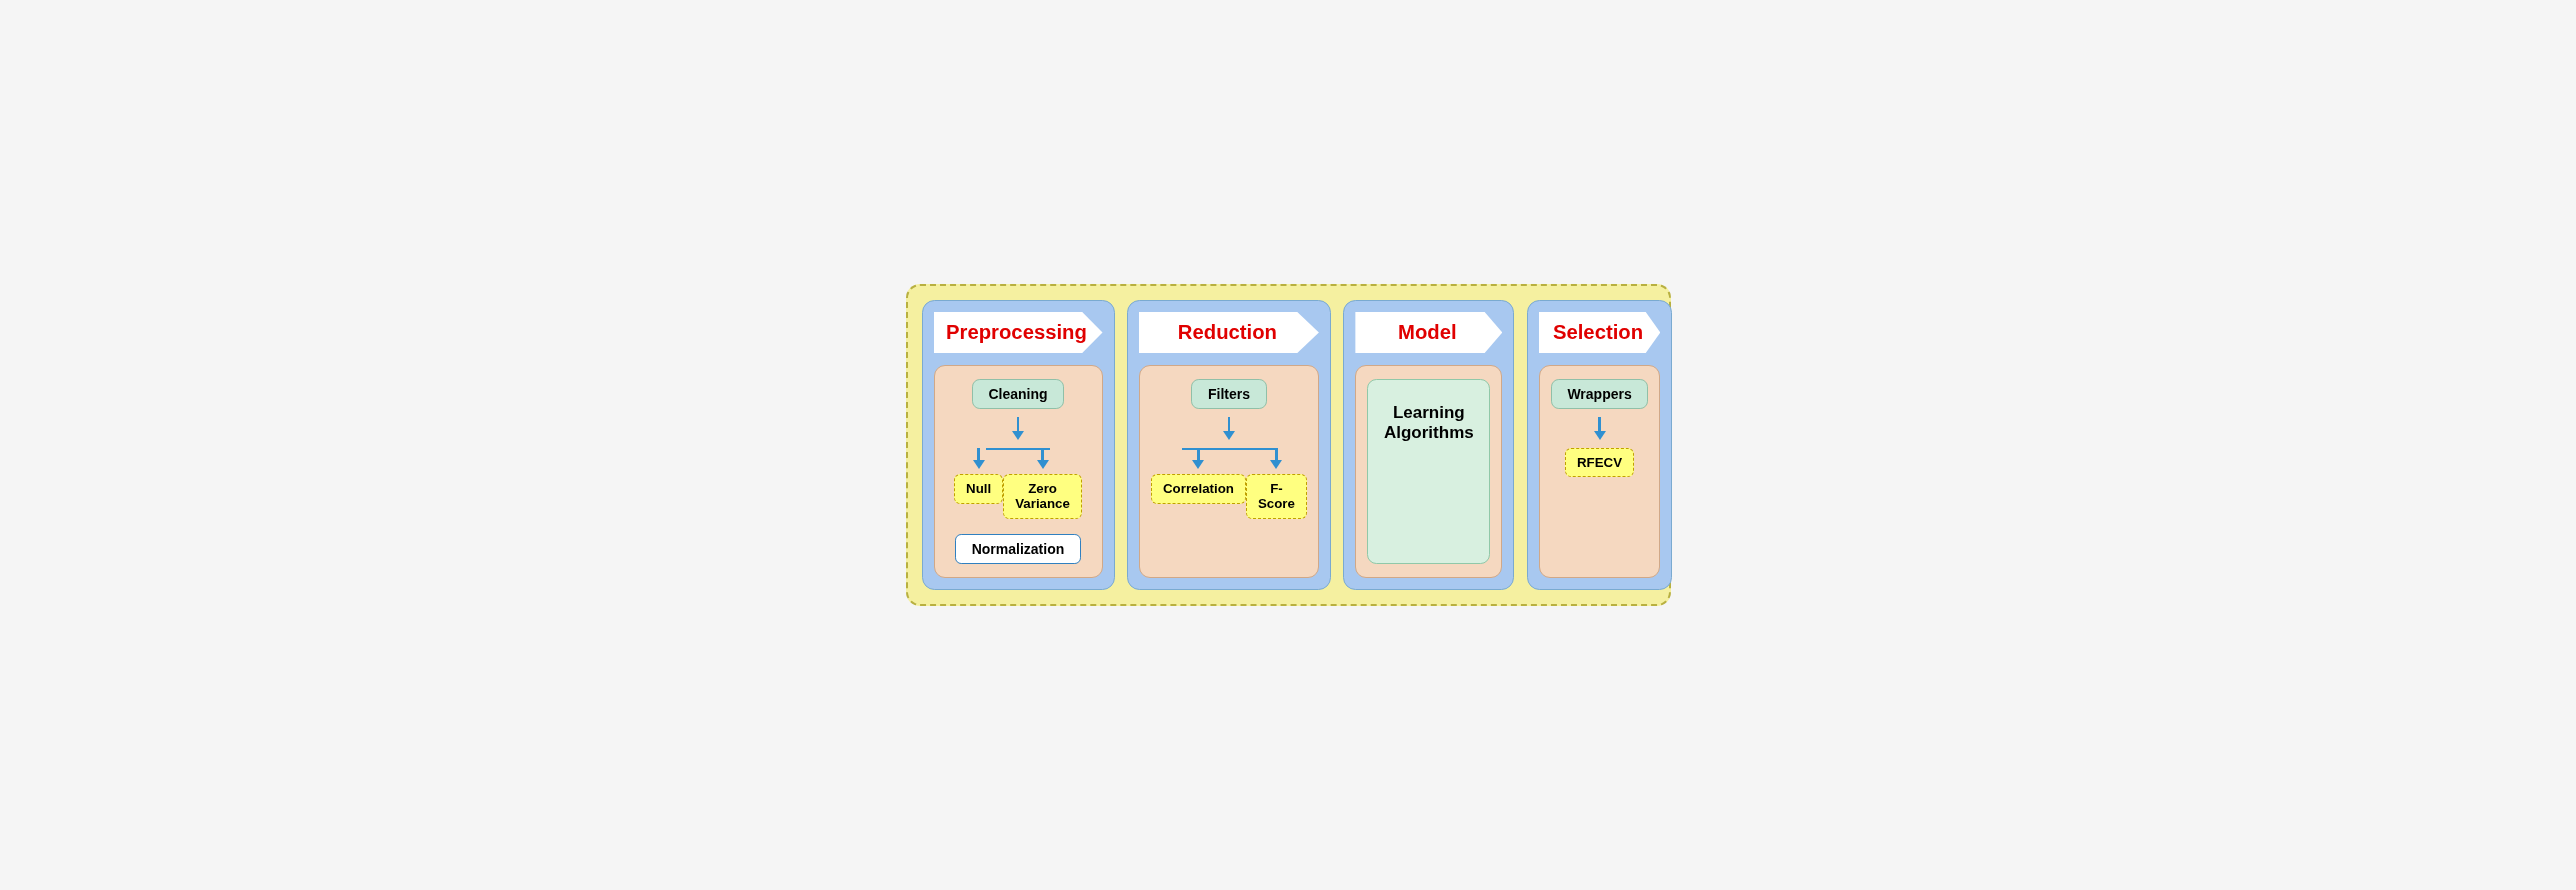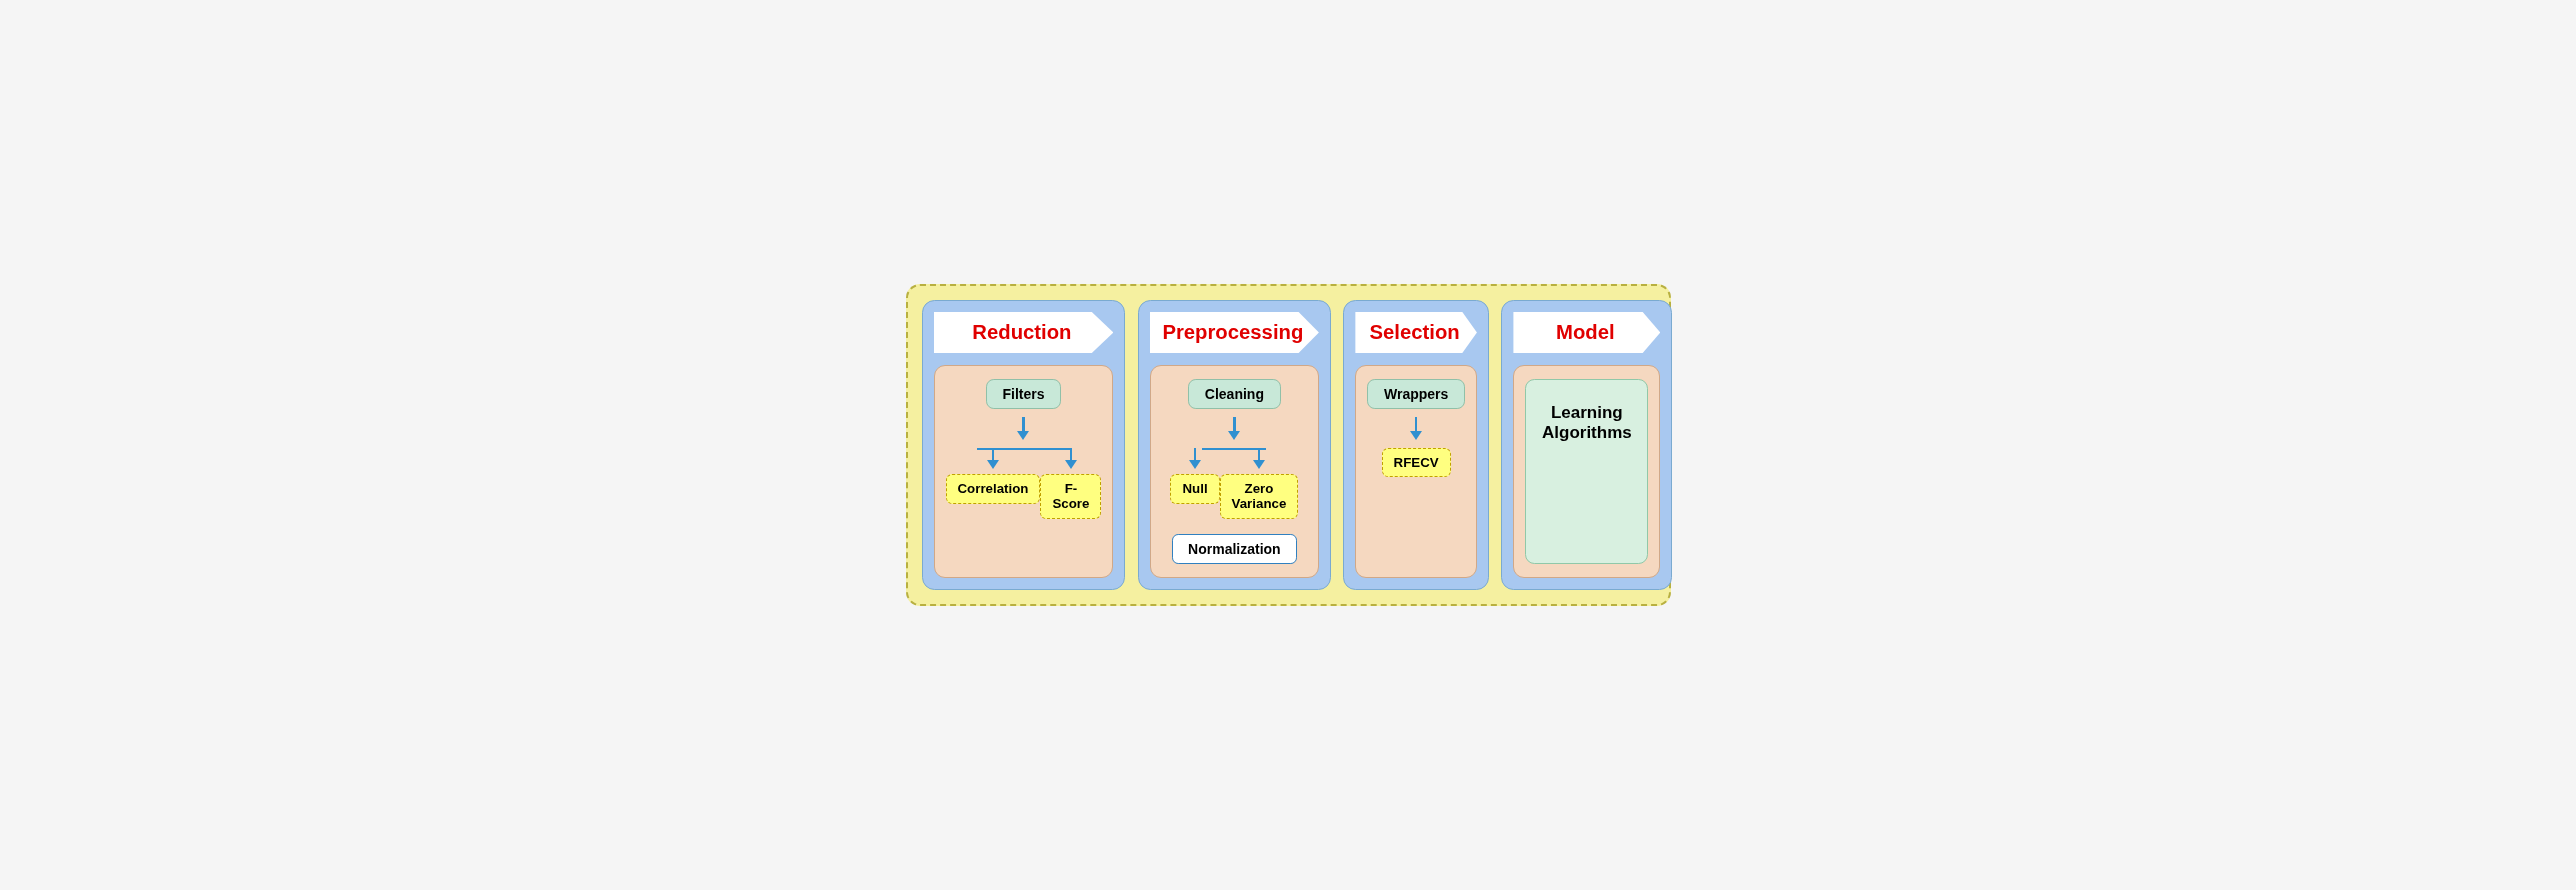--- a/index.html
+++ b/index.html
@@ -184,20 +184,58 @@
       border-left: 6.2px solid transparent;
       border-right: 6.2px solid transparent;
       border-top: 9.4px solid #3090d0;
       margin-bottom: 4.7px;
     }
   </style>
 </head>
 <body>
 
 <div class="outer-container">
+
+  <div class="column">
+    <div class="column-header">
+      <div class="chevron-shape">
+        <span class="header-title">Preprocessing</span>
+      </div>
+    </div>
+    <div class="inner-card">
+
+      <div class="mint-box">Cleaning</div>
+
+      <div class="arrow-down"></div>
+
+      <div class="two-branch-layout">
+
+        <div style="display:flex; flex-direction:row; align-items:flex-start; justify-content:center; width:100%; position:relative;">
+
+          <div style="position:absolute; top:0; left:28%; width:44%; height:2.3px; background:#3090d0;"></div>
+
+          <div class="branch-item" style="margin-left:10%;">
+            <div class="branch-down"></div>
+            <div class="branch-arrowhead"></div>
+            <div class="yellow-box">Null</div>
+          </div>
+
+          <div class="branch-item" style="margin-left:auto; margin-right:10%;">
+            <div class="branch-down"></div>
+            <div class="branch-arrowhead"></div>
+            <div class="yellow-box">Zero<br>Variance</div>
+          </div>
+        </div>
+      </div>
+
+      <div class="spacer"></div>
+
+      <div class="blue-box">Normalization</div>
+    </div>
+  </div>
 
   <div class="column">
     <div class="column-header">
       <div class="chevron-shape">
         <span class="header-title">Reduction</span>
       </div>
     </div>
     <div class="inner-card">
 
       <div class="mint-box">Filters</div>
@@ -220,52 +258,29 @@
         </div>
       </div>
 
       <div class="spacer"></div>
     </div>
   </div>
 
   <div class="column">
     <div class="column-header">
       <div class="chevron-shape">
-        <span class="header-title">Preprocessing</span>
+        <span class="header-title">Model</span>
       </div>
     </div>
     <div class="inner-card">
 
-      <div class="mint-box">Cleaning</div>
-
-      <div class="arrow-down"></div>
-
-      <div class="two-branch-layout">
-
-        <div style="display:flex; flex-direction:row; align-items:flex-start; justify-content:center; width:100%; position:relative;">
-
-          <div style="position:absolute; top:0; left:28%; width:44%; height:2.3px; background:#3090d0;"></div>
-
-          <div class="branch-item" style="margin-left:10%;">
-            <div class="branch-down"></div>
-            <div class="branch-arrowhead"></div>
-            <div class="yellow-box">Null</div>
-          </div>
-
-          <div class="branch-item" style="margin-left:auto; margin-right:10%;">
-            <div class="branch-down"></div>
-            <div class="branch-arrowhead"></div>
-            <div class="yellow-box">Zero<br>Variance</div>
-          </div>
-        </div>
-      </div>
-
-      <div class="spacer"></div>
-
-      <div class="blue-box">Normalization</div>
+      <div class="learning-box">
+        <span>Learning
+Algorithms</span>
+      </div>
     </div>
   </div>
 
   <div class="column">
     <div class="column-header">
       <div class="chevron-shape">
         <span class="header-title">Selection</span>
       </div>
     </div>
     <div class="inner-card">
@@ -273,29 +288,14 @@
       <div class="mint-box">Wrappers</div>
 
       <div class="arrow-down"></div>
 
       <div class="yellow-box">RFECV</div>
 
       <div class="spacer"></div>
     </div>
   </div>
 
-  <div class="column">
-    <div class="column-header">
-      <div class="chevron-shape">
-        <span class="header-title">Model</span>
-      </div>
-    </div>
-    <div class="inner-card">
-
-      <div class="learning-box">
-        <span>Learning
-Algorithms</span>
-      </div>
-    </div>
-  </div>
-
 </div>
 
 
 </body></html>

